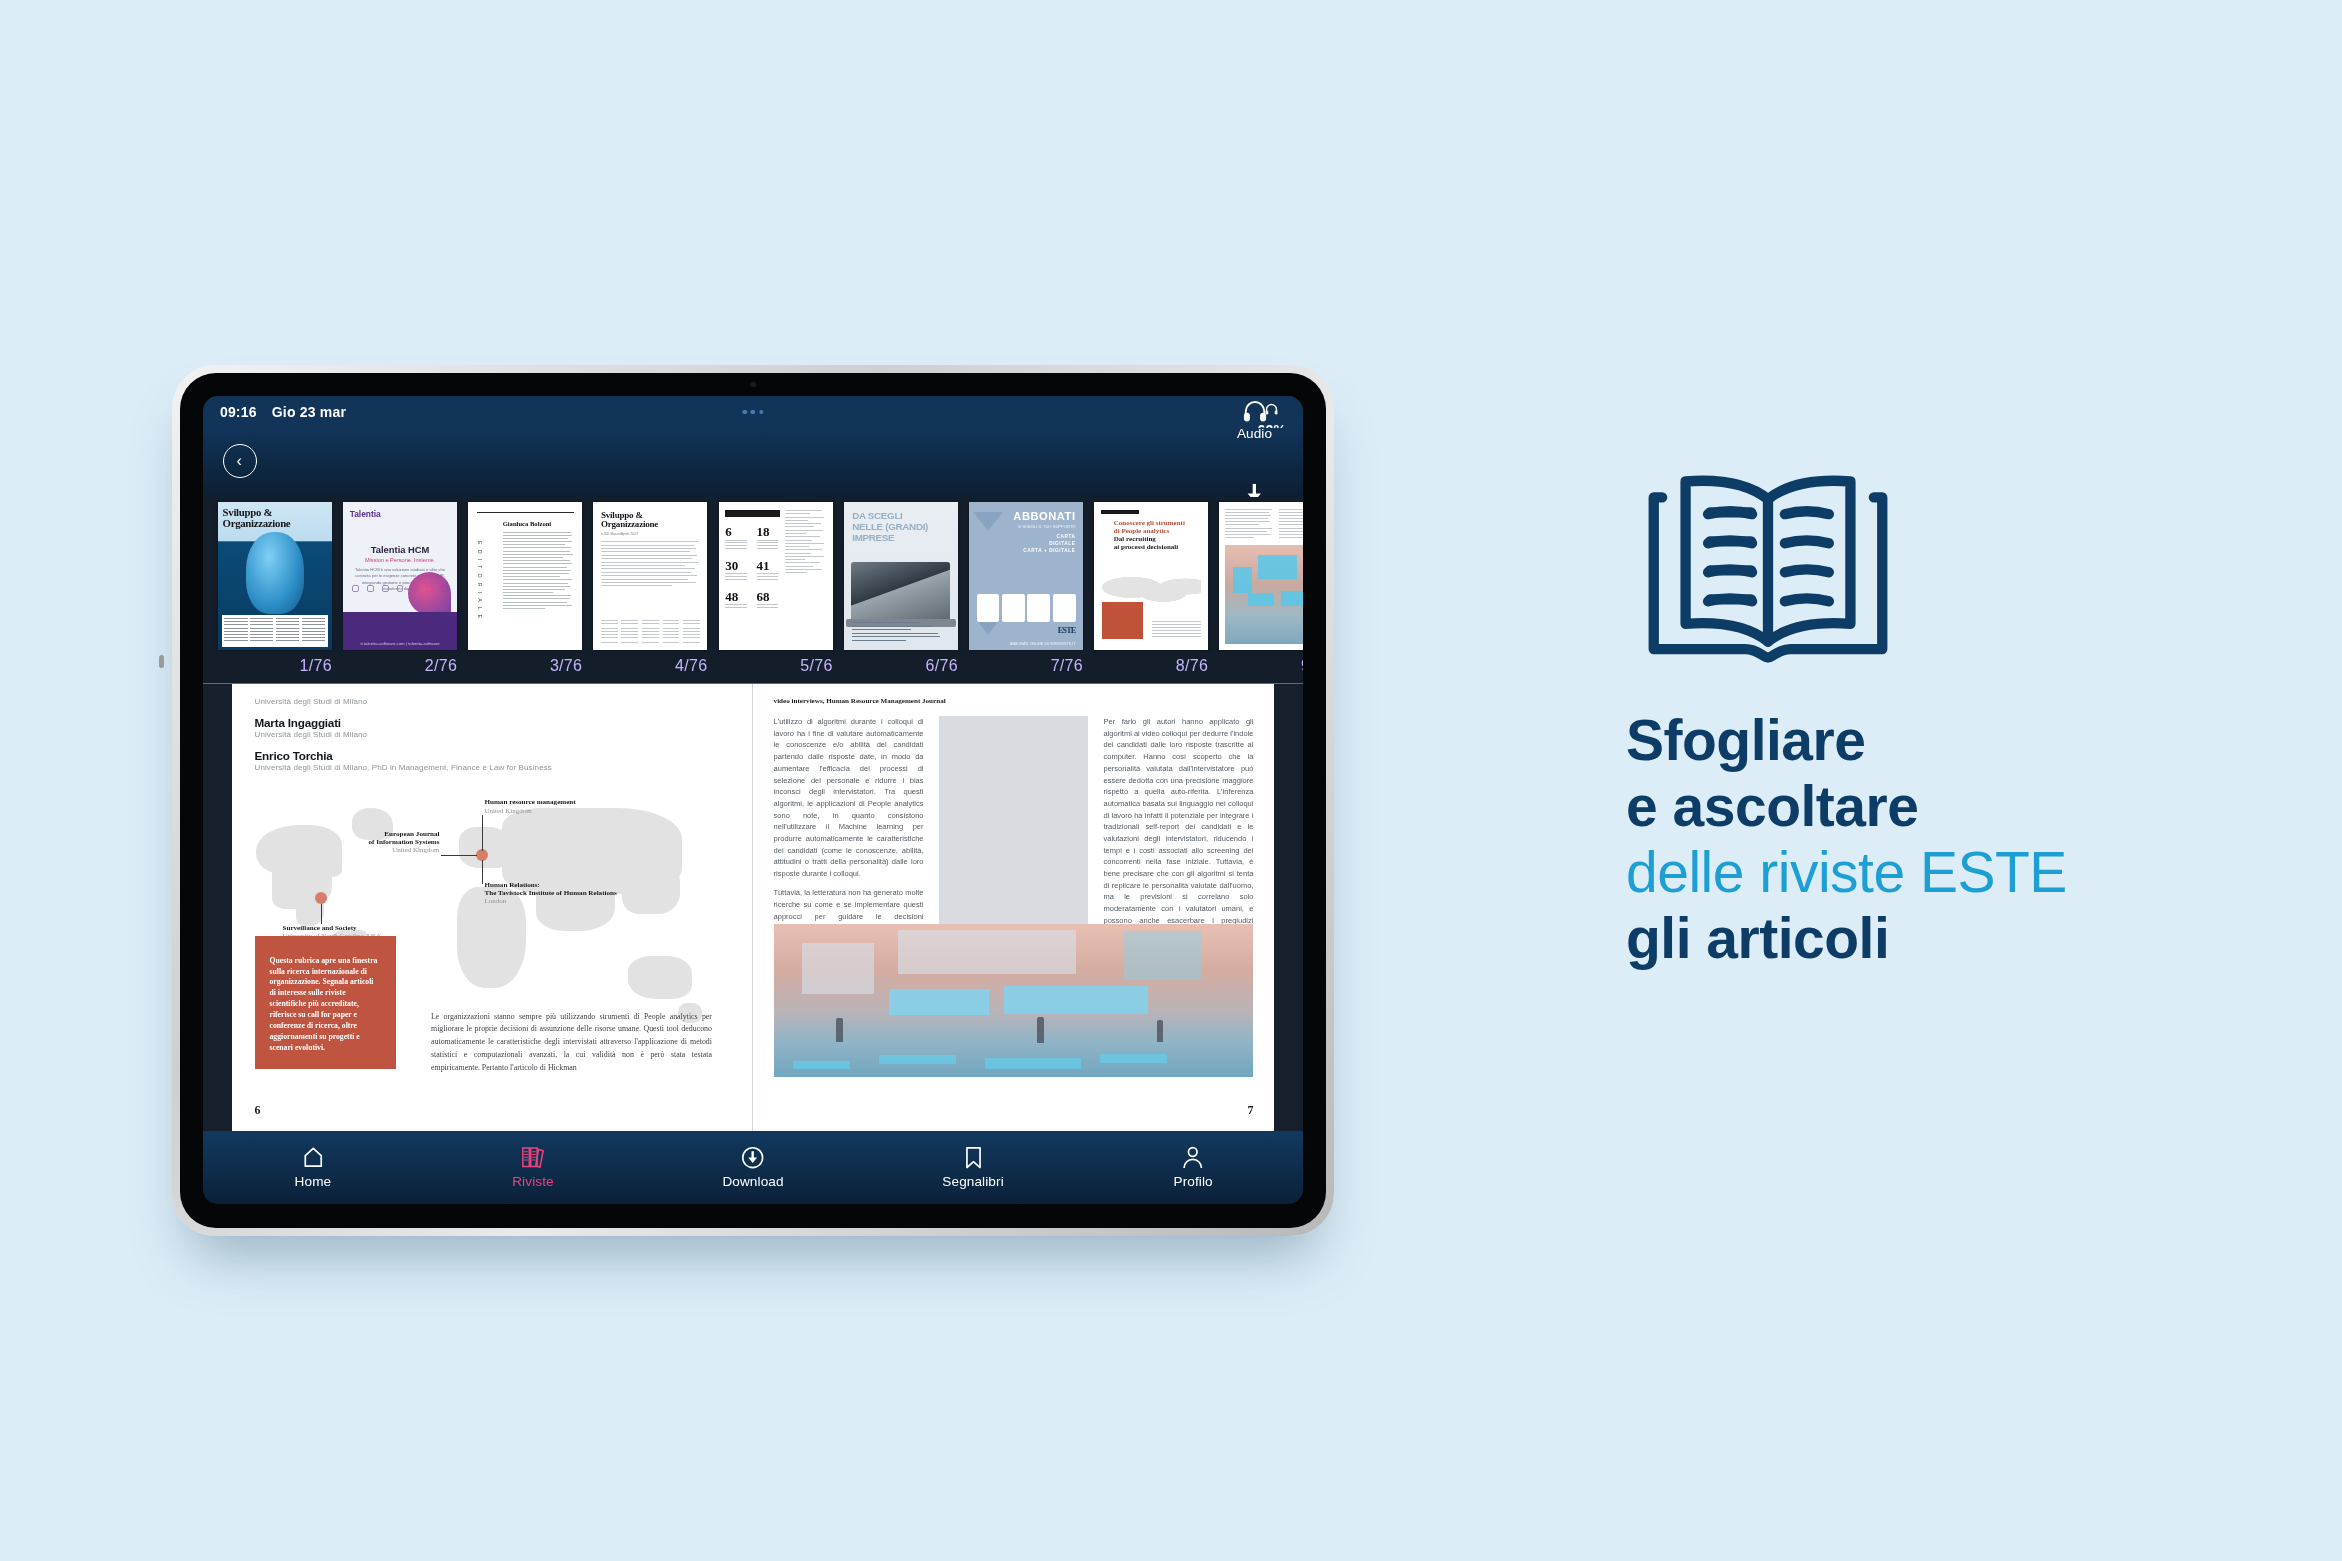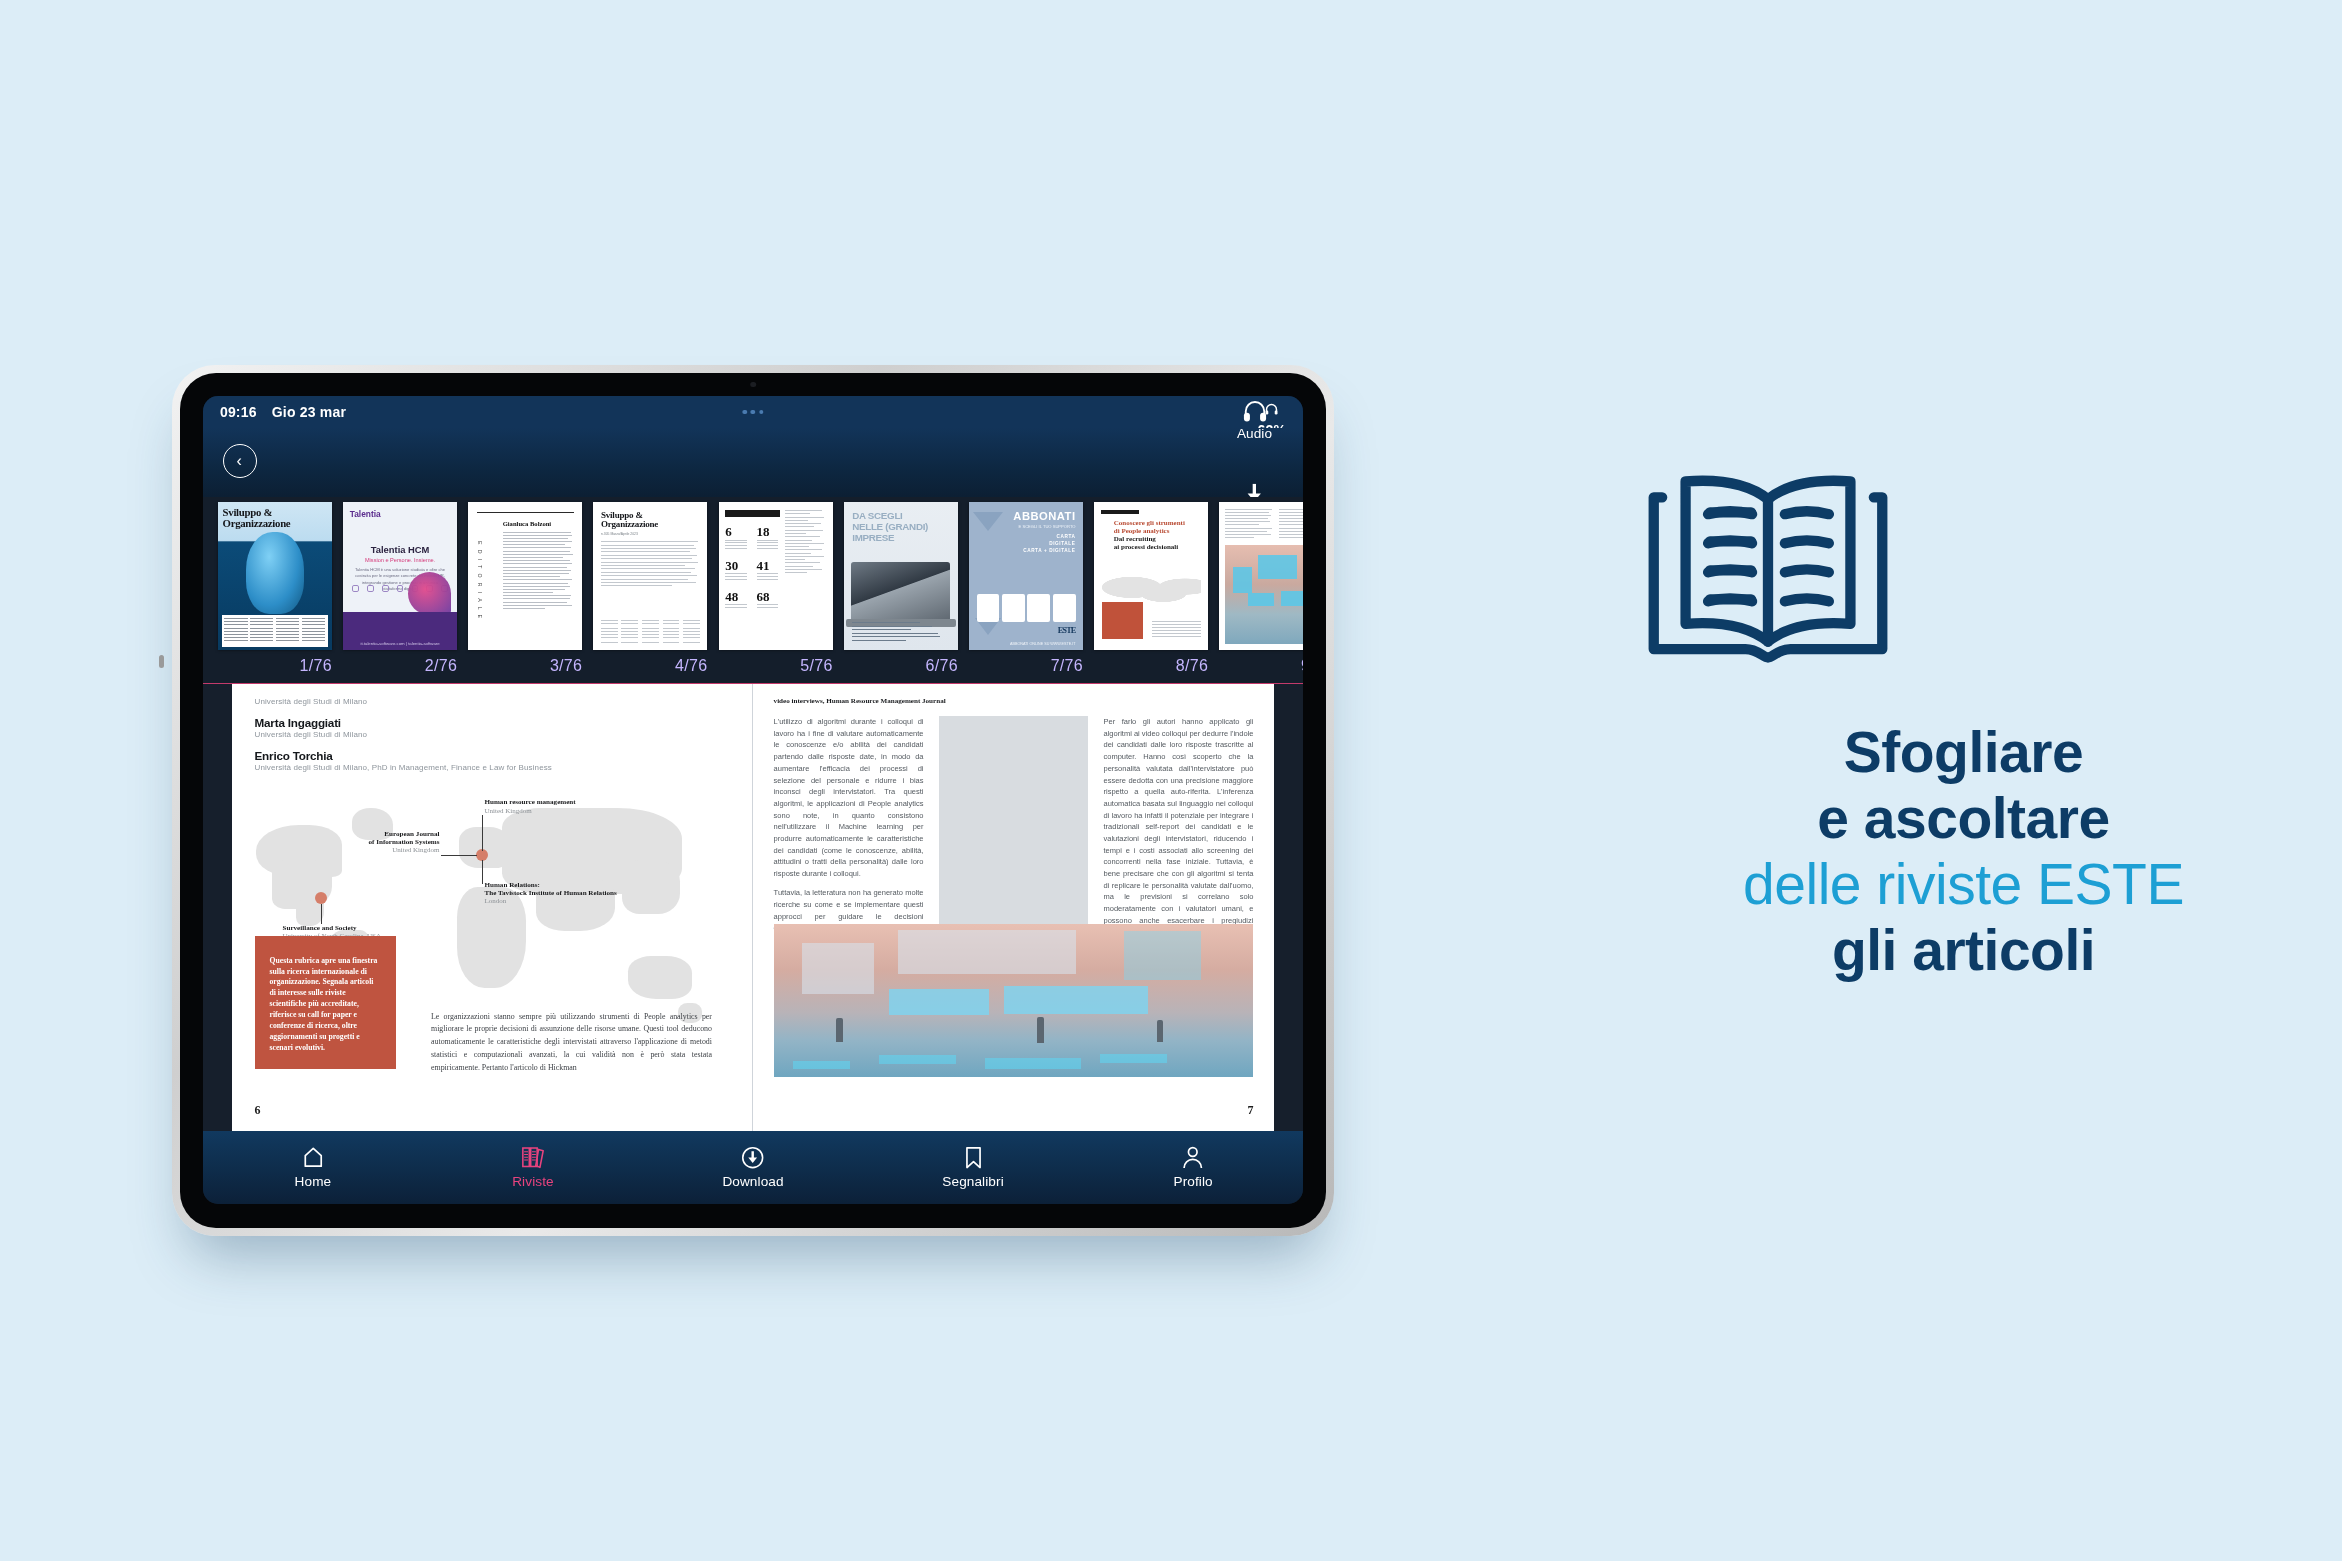--- a/index.html
+++ b/index.html
@@ -277,21 +277,21 @@
     display:flex; align-items:center;
   }
   .nav-item { flex:1; display:flex; flex-direction:column; align-items:center; gap:4.7px; }
   .nav-ico { height:24px; display:flex; align-items:center; justify-content:center;}
   .nav-label { font-size:13.6px; color:#ffffff; letter-spacing:0.1px;}
   .nav-item.is-active .nav-label { color:#e8437e; }
 
   
   #promo { position:absolute; left:1626px; top:473px; width:675px; }
   #book-icon { margin-left:5.6px; }
-  #promo-text { margin-top:51px;text-align:center; }
+  #promo-text { margin-top:39px; }
   #promo-text .l {
     font-family:"Liberation Sans",sans-serif; font-weight:bold;
     font-size:57px; line-height:1.16; color:#0d3c66; letter-spacing:-0.5px;
   }
   #promo-text .l.accent { color:#1d9fd4; font-weight:normal; }
 </style>
 </head>
 <body>
 
 <div id="tablet-frame">

